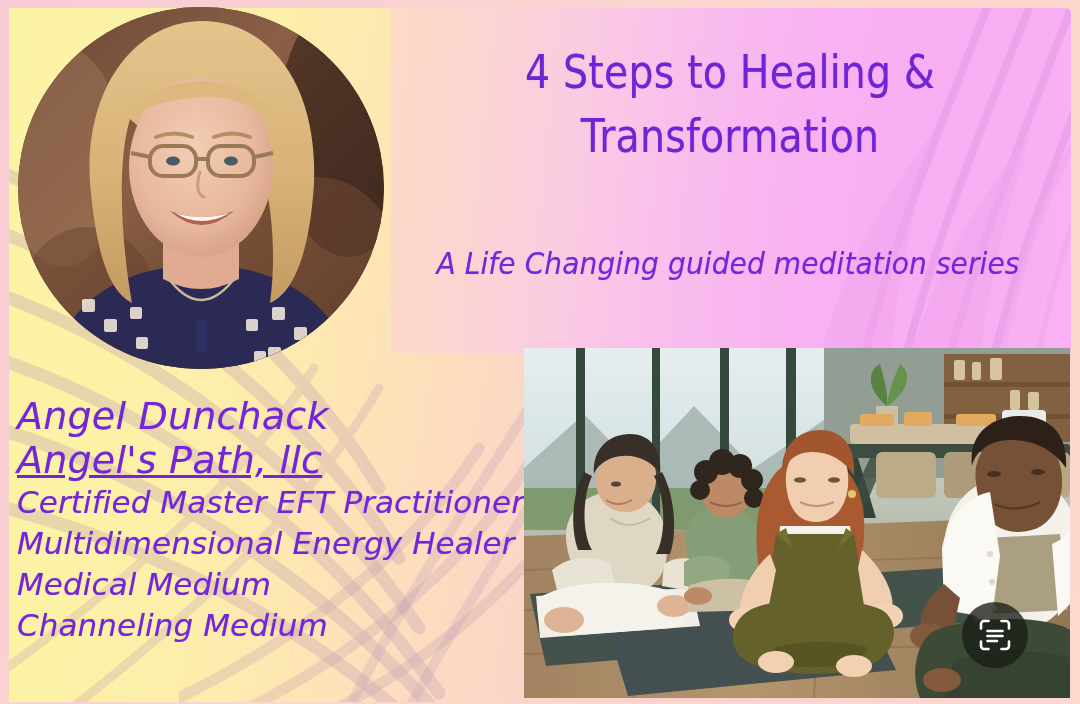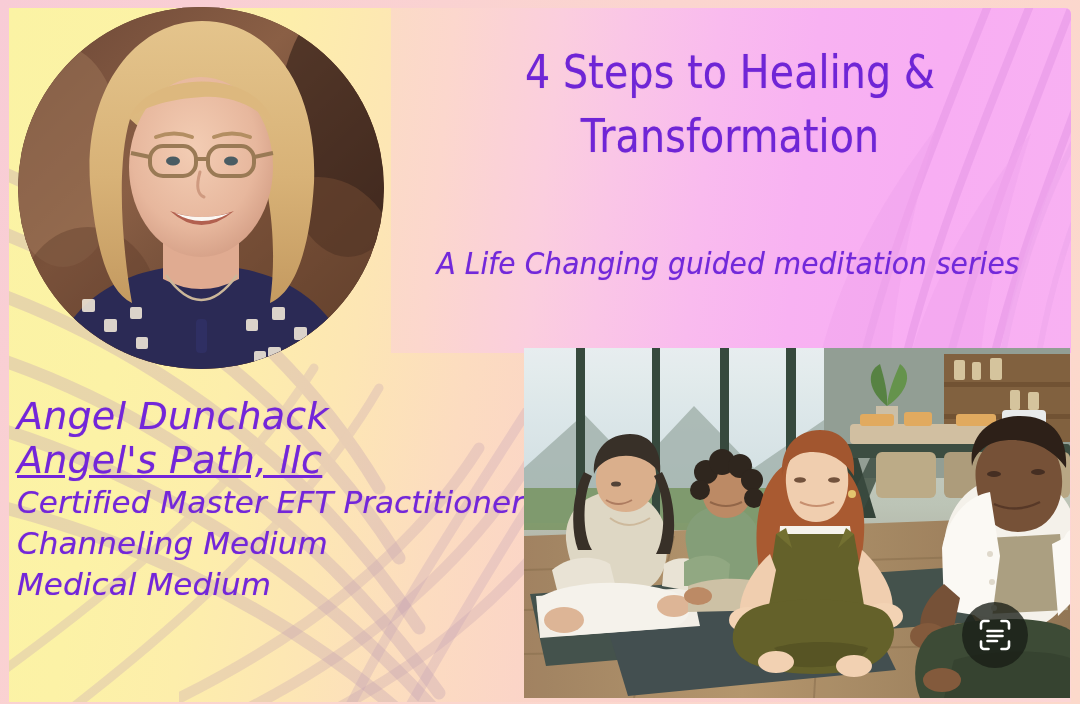--- a/index.html
+++ b/index.html
@@ -321,22 +321,23 @@
   </div>
 
   <div class="headline"><span>4 Steps to Healing &amp;</span><br><span>Transformation</span></div>
 
   <div class="subhead">A Life Changing guided meditation series</div>
 
   <div class="creds">
     <span class="l l1">Angel Dunchack</span>
     <span class="l l2">Angel's Path, llc</span>
     <span class="l l3">Certified Master EFT Practitioner</span>
+    <span class="l l4">Multidimensional Energy Healer</span>
+    <span class="l l5">Medical Medium</span>
     <span class="l l6">Channeling Medium</span>
-    <span class="l l5">Medical Medium</span>
   </div>
 
   <div class="photo" aria-label="Four women meditating cross-legged on yoga mats in a sunlit room">
     <svg viewBox="0 0 546 350" width="546" height="350" aria-hidden="true">
       <defs>
         <linearGradient id="room" x1="0" y1="0" x2="0" y2="1">
           <stop offset="0%" stop-color="#cfd7cf"></stop>
           <stop offset="45%" stop-color="#b9c2b6"></stop>
           <stop offset="100%" stop-color="#8f8373"></stop>
         </linearGradient>

